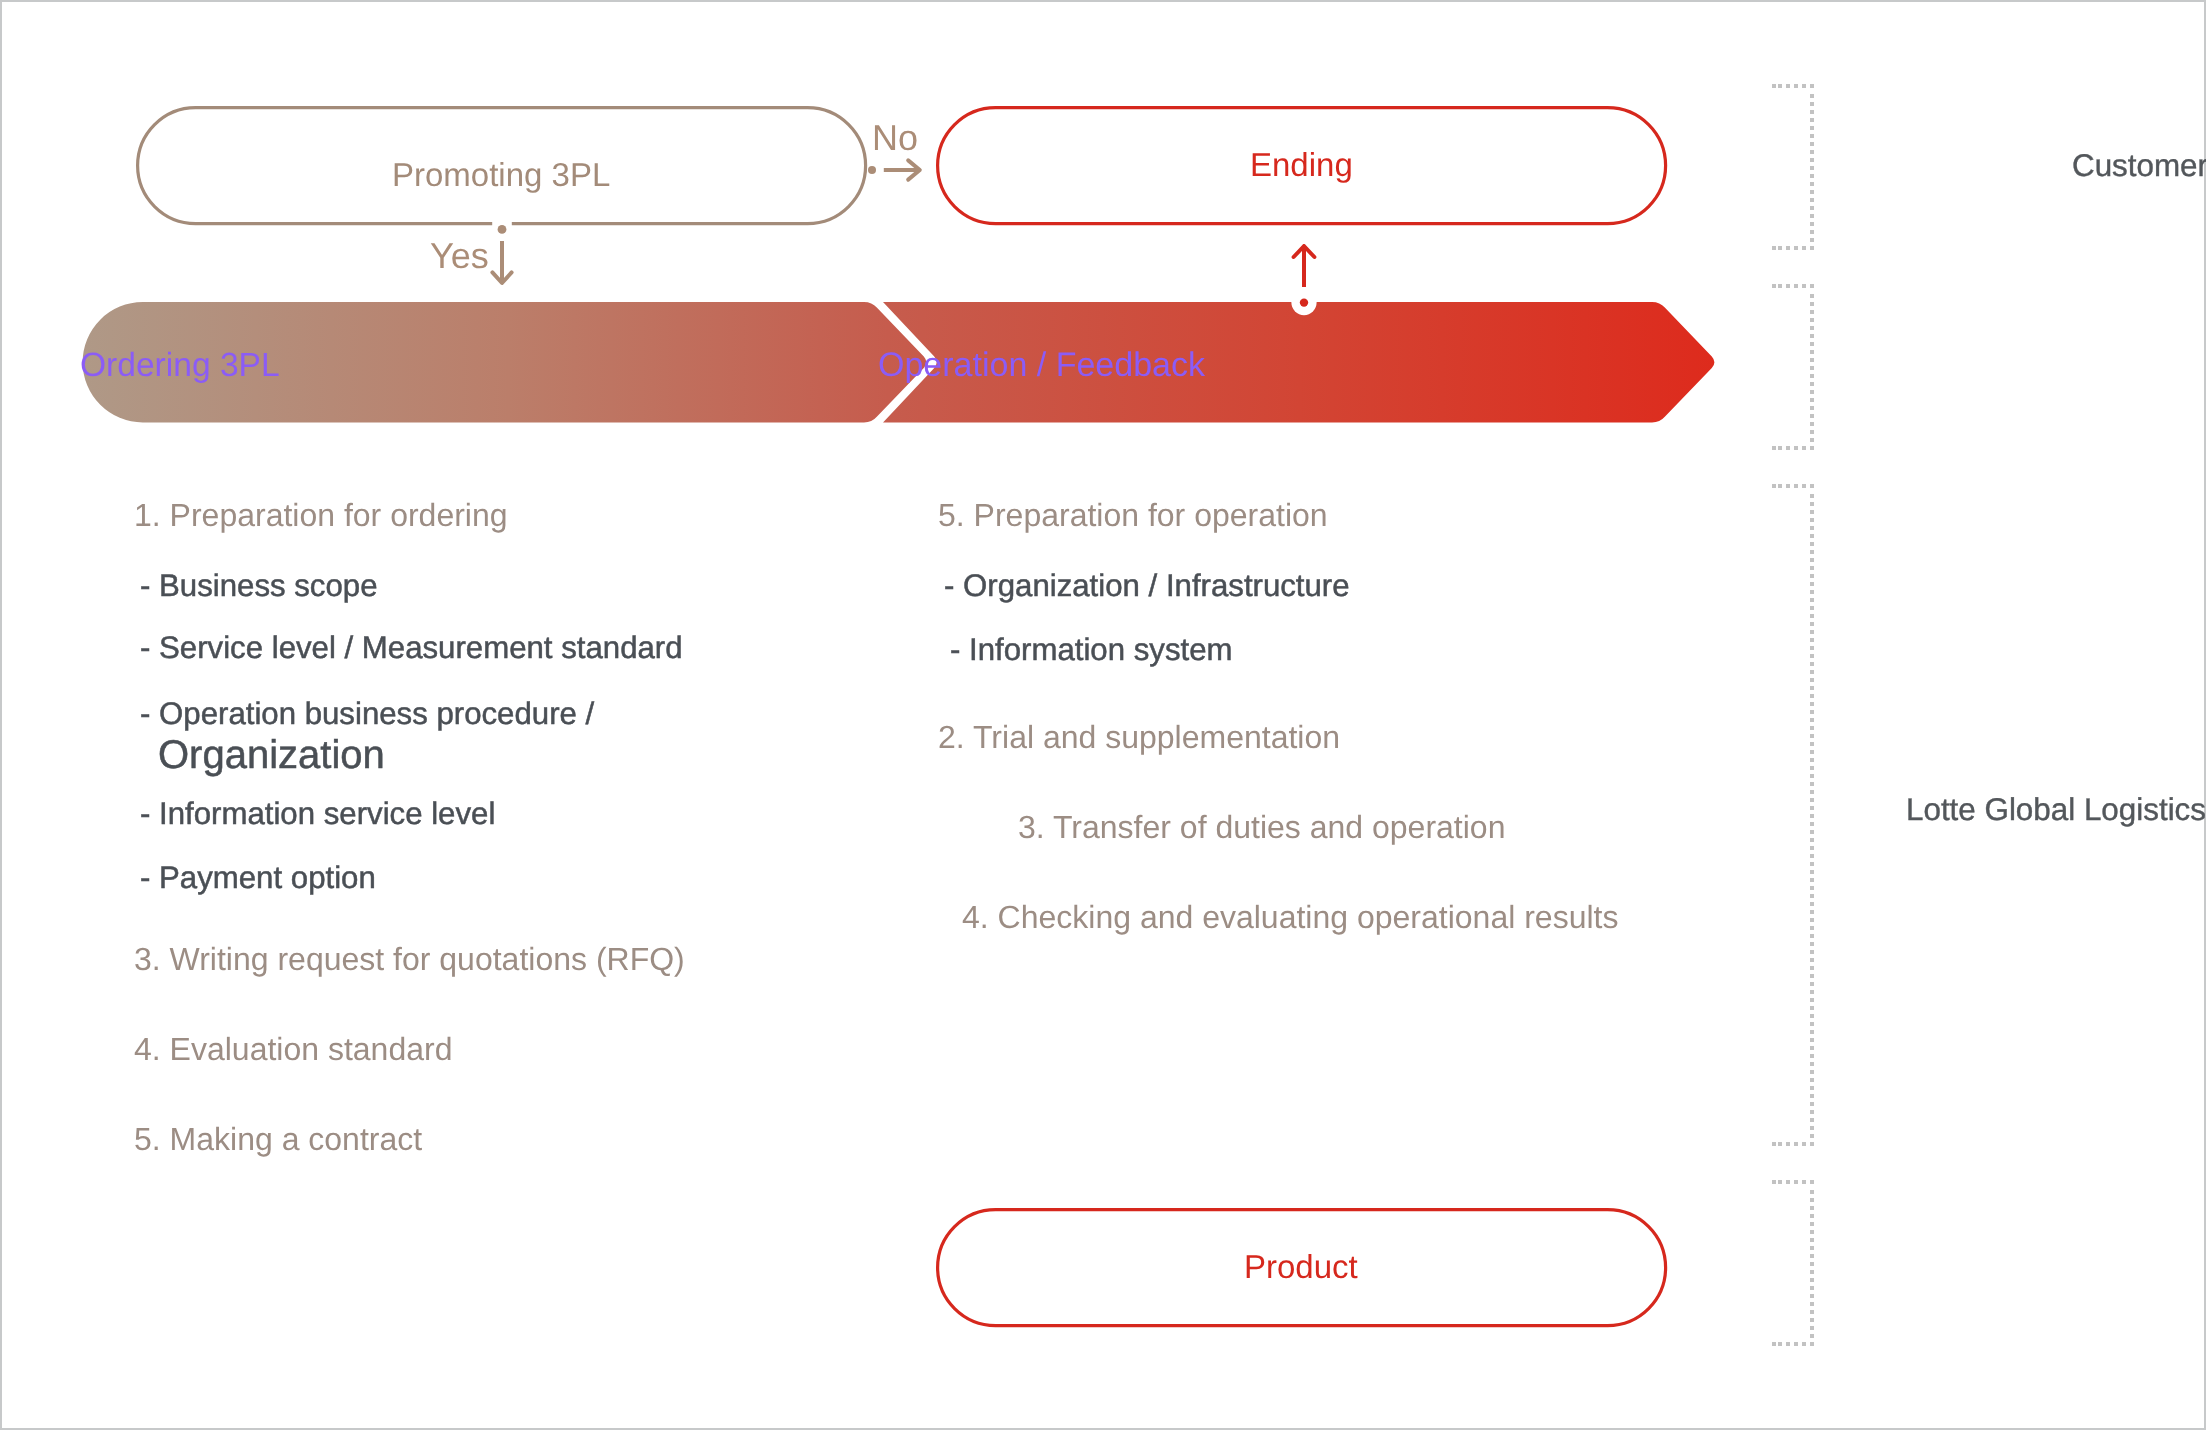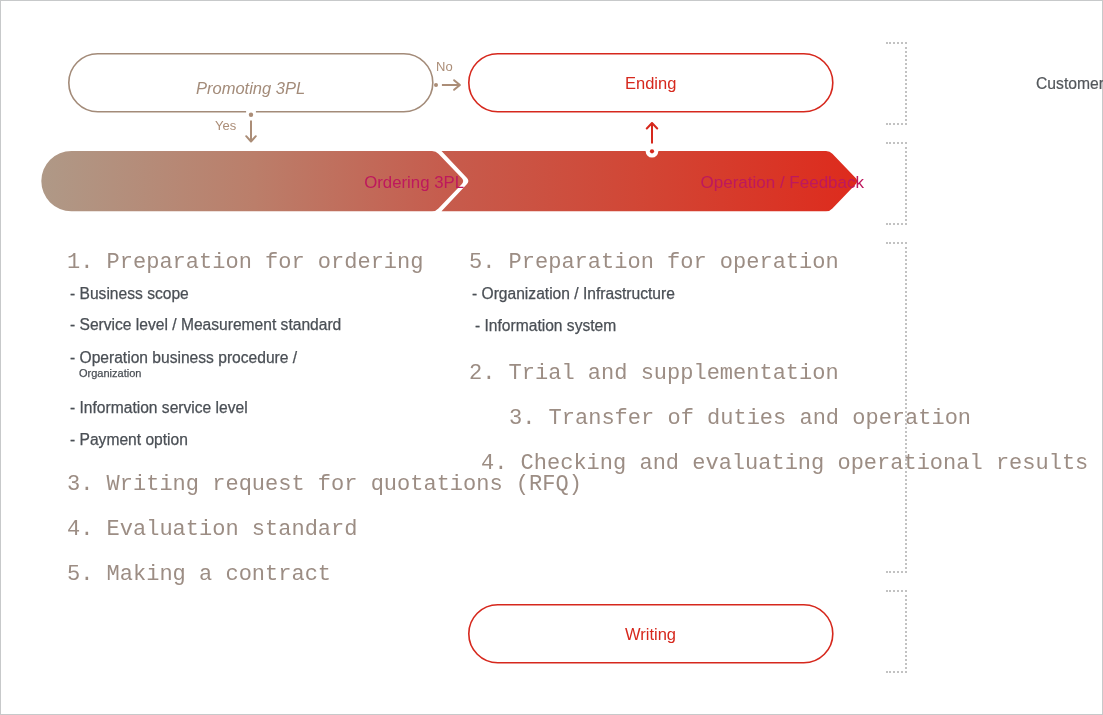--- a/index.html
+++ b/index.html
@@ -9,46 +9,46 @@
   #frame-border{position:absolute;left:0;top:0;width:1103px;height:715px;box-sizing:border-box;border:1px solid #c7c9ca;pointer-events:none;}
   .abs{position:absolute;}
 
   .pill{position:absolute;box-sizing:border-box;display:flex;
         align-items:center;justify-content:center;font-size:16.5px;line-height:1;}
   .pill > svg{position:absolute;left:0;top:0;overflow:visible;}
   .pill > span{position:relative;}
   .pill-brown{color:#a38b79;}
   .pill-red{color:#d6281d;}
 
-  #pill-promoting{left:68.1px;top:53.0px;width:365.6px;height:70px;font-style:italic;}
+  #pill-promoting{left:68.1px;top:53.0px;width:365.6px;height:70px;}
   #pill-ending{left:467.7px;top:53.0px;width:365.6px;height:59.6px;}
   #pill-proposal{left:68.4px;top:604.0px;width:365.6px;height:59.6px;}
   #pill-report{left:467.7px;top:604.0px;width:365.6px;height:59.6px;}
 
   #no-connector{left:433px;top:77px;}
   #no-label{left:436.1px;top:58.9px;width:60px;text-align:left;}
   #yes-connector{left:242px;top:108.5px;}
   #yes-label{left:215.4px;top:118px;width:60px;text-align:left;}
   #feedback-arrow{left:642.2px;top:122px;z-index:5;}
 
-  .edge-label{position:absolute;font-size:13px;color:#ab8d77;line-height:normal;white-space:nowrap;}
+  .edge-label{position:absolute;font-size:18px;color:#ab8d77;line-height:normal;white-space:nowrap;}
 
   #process-bar{left:39.6px;top:150.0px;}
-  .bar-label{position:absolute;color:#be185d;line-height:20px;text-align:right;}
+  .bar-label{position:absolute;color:#8b5cf6;line-height:20px;text-align:left;}
   #bar-label-left{left:40px;top:173px;width:424px;font-size:16.8px;}
   #bar-label-right{left:439px;top:173px;width:425px;font-size:17px;}
 
   .textcol{position:absolute;}
   #col-left{left:66.7px;top:251.1px;width:390px;}
   #col-right{left:468.9px;top:251.2px;width:400px;}
 
   .li{position:absolute;white-space:nowrap;}
-  .li.heading{color:#9c8d84;font-size:22px;font-family:Liberation Mono, monospace;}
+  .li.heading{color:#9c8d84;font-size:16px;}
   .li.sub{color:#4a4f55;font-size:15.6px;-webkit-text-stroke:0.25px #4a4f55;}
-  .li.cont{color:#4a4f55;font-size:11px;-webkit-text-stroke:0.25px #4a4f55;}
+  .li.cont{color:#4a4f55;font-size:20px;-webkit-text-stroke:0.25px #4a4f55;}
 
   #lanes{position:absolute;left:0;top:0;width:1101px;height:713px;}
   .lane-label{position:absolute;font-size:15.7px;color:#53575b;-webkit-text-stroke:0.2px #53575b;text-align:right;white-space:nowrap;}
   .bracket{position:absolute;box-sizing:border-box;border:2px dotted #c2c2c2;border-left:none;}
 </style>
 </head>
 <body>
 
 <div id="frame">
   <div id="frame-border"></div>
@@ -126,24 +126,25 @@
       <div class="li sub" style="top: 65.9px; left: 6px;">- Information system</div>
       <div class="li heading" style="top: 109.9px; left: 0px;">2. Trial and supplementation</div>
       <div class="li heading" style="top: 154.9px; left: 0px; margin-left: 40px;">3. Transfer of duties and operation</div>
       <div class="li heading" style="top: 199.9px; left: 12px;">4. Checking and evaluating operational results</div>
     </div>
 
   <div class="pill pill-red" id="pill-report">
     <svg width="366" height="59.6">
       <rect x="0.8" y="0.8" width="364.0" height="58.0" rx="29.0" ry="29.0" fill="none" stroke="#d6281d" stroke-width="1.6"></rect>
     </svg>
-    <span>Writing</span>
+    <span>Product</span>
   </div>
 
   <div id="lanes">
       <div class="bracket" style="left: 885.5px; top: 42px; width: 21px; height: 83px;"></div>
       <div class="lane-label" style="left: 904.4px; top: 74.6px; width: 200px;">Customer</div>
       <div class="bracket" style="left: 885.5px; top: 142px; width: 21px; height: 83px;"></div>
       <div class="bracket" style="left: 885.5px; top: 242px; width: 21px; height: 331px;"></div>
+      <div class="lane-label" style="left: 902.7px; top: 397.2px; width: 200px;">Lotte Global Logistics</div>
       <div class="bracket" style="left: 885.5px; top: 590px; width: 21px; height: 83px;"></div>
     </div>
 
 </div>
 
 </body></html>

